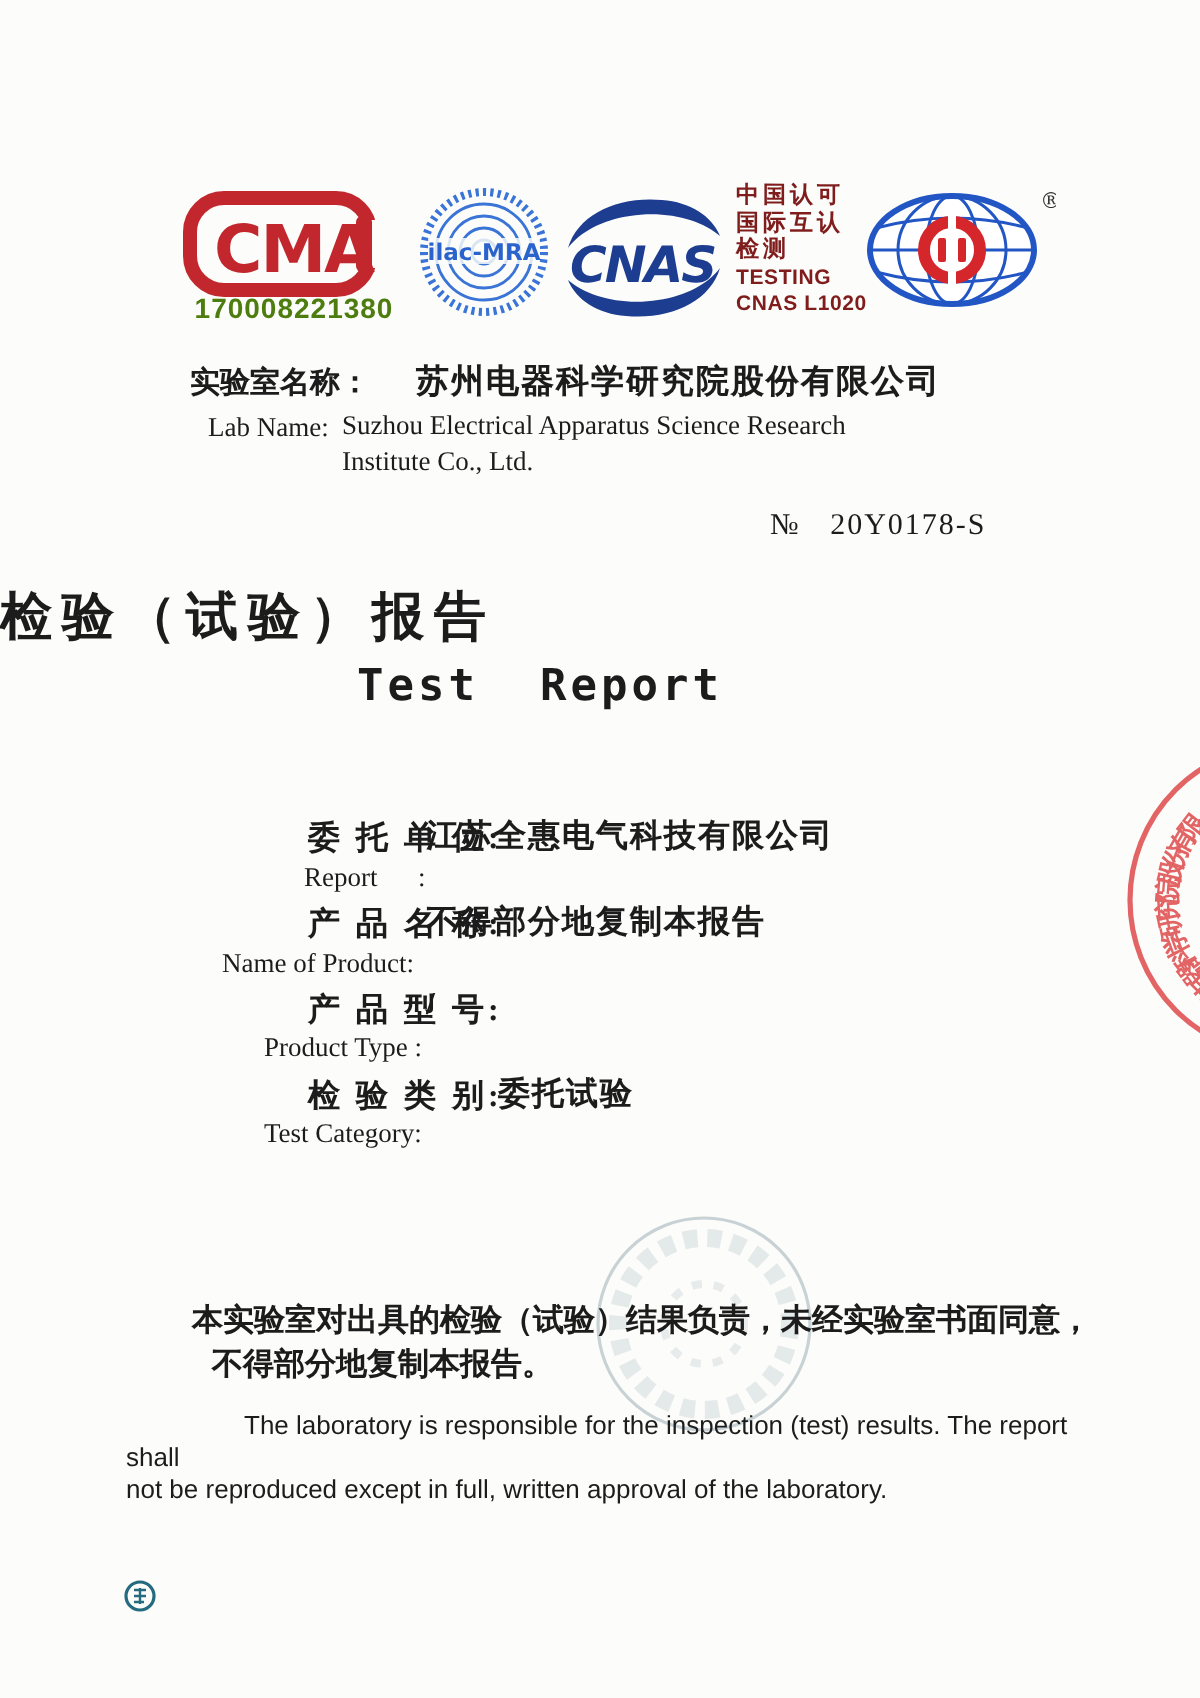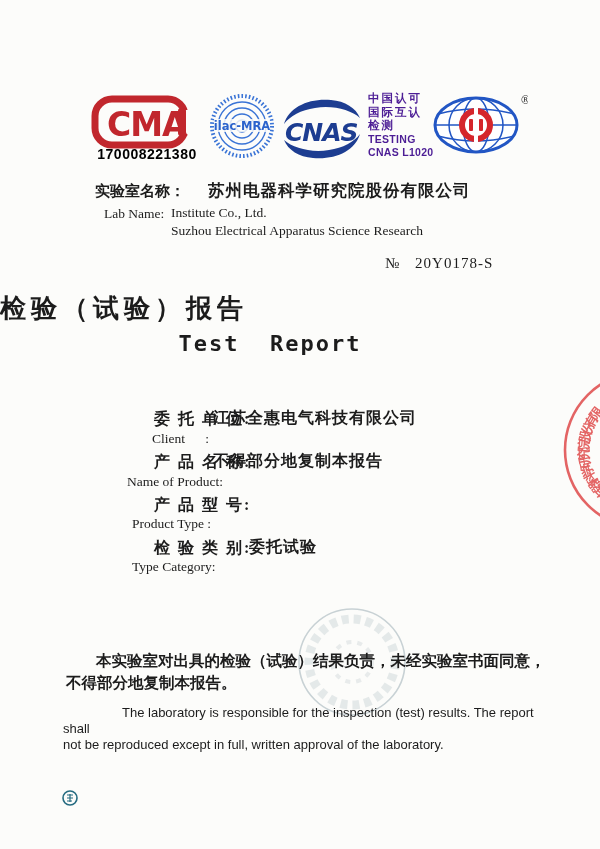--- a/index.html
+++ b/index.html
@@ -2,23 +2,23 @@
 <html><head>
 <meta charset="utf-8">
 <style>
   html,body{margin:0;padding:0;background:#ffffff;}
   .page{position:relative;width:600px;height:849px;margin:0 auto;background:#fcfcfa;overflow:hidden;
         font-family:"Liberation Serif",serif;color:#1c1c1c;}
   .abs{position:absolute;}
   .pre{white-space:pre;}
 
   
-  .cma-number{left:92px;top:146px;width:110px;text-align:center;color:#000000;
+  .cma-number{left:92px;top:146px;width:110px;text-align:center;color:#4d7c0f;
               font-family:"Liberation Sans",sans-serif;font-weight:bold;font-size:14px;letter-spacing:.5px;}
-  .accred{left:368px;top:92px;width:80px;font-weight:bold;color:#4c1d95;line-height:13.5px;}
+  .accred{left:368px;top:92px;width:80px;font-weight:bold;color:#7f1d1d;line-height:13.5px;}
   .accred .zh{font-size:11.5px;letter-spacing:2px;display:block;}
   .accred .en{font-family:"Liberation Sans",sans-serif;font-size:10.5px;display:block;letter-spacing:.3px;}
 
   
   .lab-label-zh{left:95px;top:182px;font-family:"DejaVu Sans",sans-serif;font-weight:bold;font-size:15px;}
   .lab-name-zh{left:170px;top:180px;font-family:"DejaVu Sans",sans-serif;font-weight:bold;font-size:16.5px;letter-spacing:1px;padding-left:38px;}
   .lab-label-en{left:104px;top:206px;font-size:13.5px;}
   .lab-name-en{left:171px;top:204px;font-size:13.5px;line-height:18px;width:300px;}
 
   
@@ -29,21 +29,21 @@
             font-weight:bold;font-size:22px;letter-spacing:2px;}
 
   
   .f-zh{left:118px;font-size:16px;letter-spacing:2px;font-weight:bold;margin-left:36px;}
   .f-en{font-size:13.5px;}
   .f-val{left:213px;font-size:16px;letter-spacing:1px;font-weight:bold;}
 
   
   .disc-zh{left:66px;top:650px;width:486px;font-size:15.5px;line-height:22px;font-weight:bold;}
   .disc-zh .l1{display:block;text-indent:30px;}
-  .disc-zh .l2{display:block;}
+  .disc-zh .l2{display:block;margin-left:40px;}
   .disc-en{left:63px;top:705px;width:488px;font-family:"Liberation Sans",sans-serif;font-size:13px;line-height:16px;}
   .disc-en .l1{display:block;text-indent:59px;}
   .disc-en .l2{display:block;}
 
   
   .red-seal{left:540px;top:363px;opacity:.88;}
   .red-seal text{fill:#e05050;font-size:13px;font-weight:bold;font-family:"DejaVu Sans",sans-serif;text-anchor:middle;}
   .faint-seal{left:285px;top:600px;opacity:.5;}
 </style>
 </head>
@@ -95,47 +95,47 @@
     <rect x="42" y="14" width="4" height="34" fill="#ffffff"></rect>
     <rect x="37" y="25" width="4" height="12" rx="1" fill="#d5262b"></rect>
     <rect x="47" y="25" width="4" height="12" rx="1" fill="#d5262b"></rect>
     <text x="88" y="10" font-size="11" fill="#333333" font-family="DejaVu Serif, serif">®</text>
   </svg>
 
   <div class="abs lab-label-zh">实验室名称：</div>
   <div class="abs lab-name-zh">苏州电器科学研究院股份有限公司</div>
   <div class="abs lab-label-en">Lab Name:</div>
   <div class="abs lab-name-en">
+    <span style="display:block;">Suzhou Electrical Apparatus Science Research</span>
     <span style="display:block;">Institute Co., Ltd.</span>
-    <span style="display:block;">Suzhou Electrical Apparatus Science Research</span>
   </div>
 
   <div class="abs report-no">
     <span>№</span>
     <span style="margin-left:10px;">20Y0178-S</span>
   </div>
 
   <div class="abs title-zh">检验（试验）报告</div>
   <div class="abs title-en pre">Test  Report</div>
 
   <div class="abs f-zh pre" style="top:409px;">委 托 单 位:</div>
   <div class="abs f-val" style="top:408px;">江苏全惠电气科技有限公司</div>
-  <div class="abs f-en pre" style="left:152px;top:431px;">Client      :</div>
+  <div class="abs f-en pre" style="left:152px;top:431px;">Report      :</div>
 
   <div class="abs f-zh pre" style="top:452px;">产 品 名 称:</div>
   <div class="abs f-val" style="top:451px;">不得部分地复制本报告</div>
-  <div class="abs f-en pre" style="left:127px;top:474px;">Name of Product:</div>
+  <div class="abs f-en pre" style="left:111px;top:474px;">Name of Product:</div>
 
   <div class="abs f-zh pre" style="top:495px;">产 品 型 号:</div>
   <div class="abs f-val" style="top:494px;">/</div>
   <div class="abs f-en pre" style="left:132px;top:516px;">Product Type :</div>
 
   <div class="abs f-zh pre" style="top:538px;">检 验 类 别:</div>
   <div class="abs f-val" style="top:537px;margin-left:36px;">委托试验</div>
-  <div class="abs f-en pre" style="left:132px;top:559px;">Type Category:</div>
+  <div class="abs f-en pre" style="left:132px;top:559px;">Test Category:</div>
 
   <svg class="abs faint-seal" width="140" height="140" viewBox="0 0 140 140">
     <circle cx="67" cy="62" r="53" fill="none" stroke="#95a8b0" stroke-width="1.6"></circle>
     <circle cx="67" cy="62" r="43" fill="none" stroke="#95a8b0" stroke-width="9" stroke-dasharray="7 5" opacity="0.45"></circle>
     <circle cx="67" cy="62" r="20" fill="none" stroke="#95a8b0" stroke-width="4" stroke-dasharray="5 6" opacity="0.4"></circle>
   </svg>
 
   <div class="abs disc-zh">
     <span class="l1">本实验室对出具的检验（试验）结果负责，未经实验室书面同意，</span>
     <span class="l2">不得部分地复制本报告。</span>

